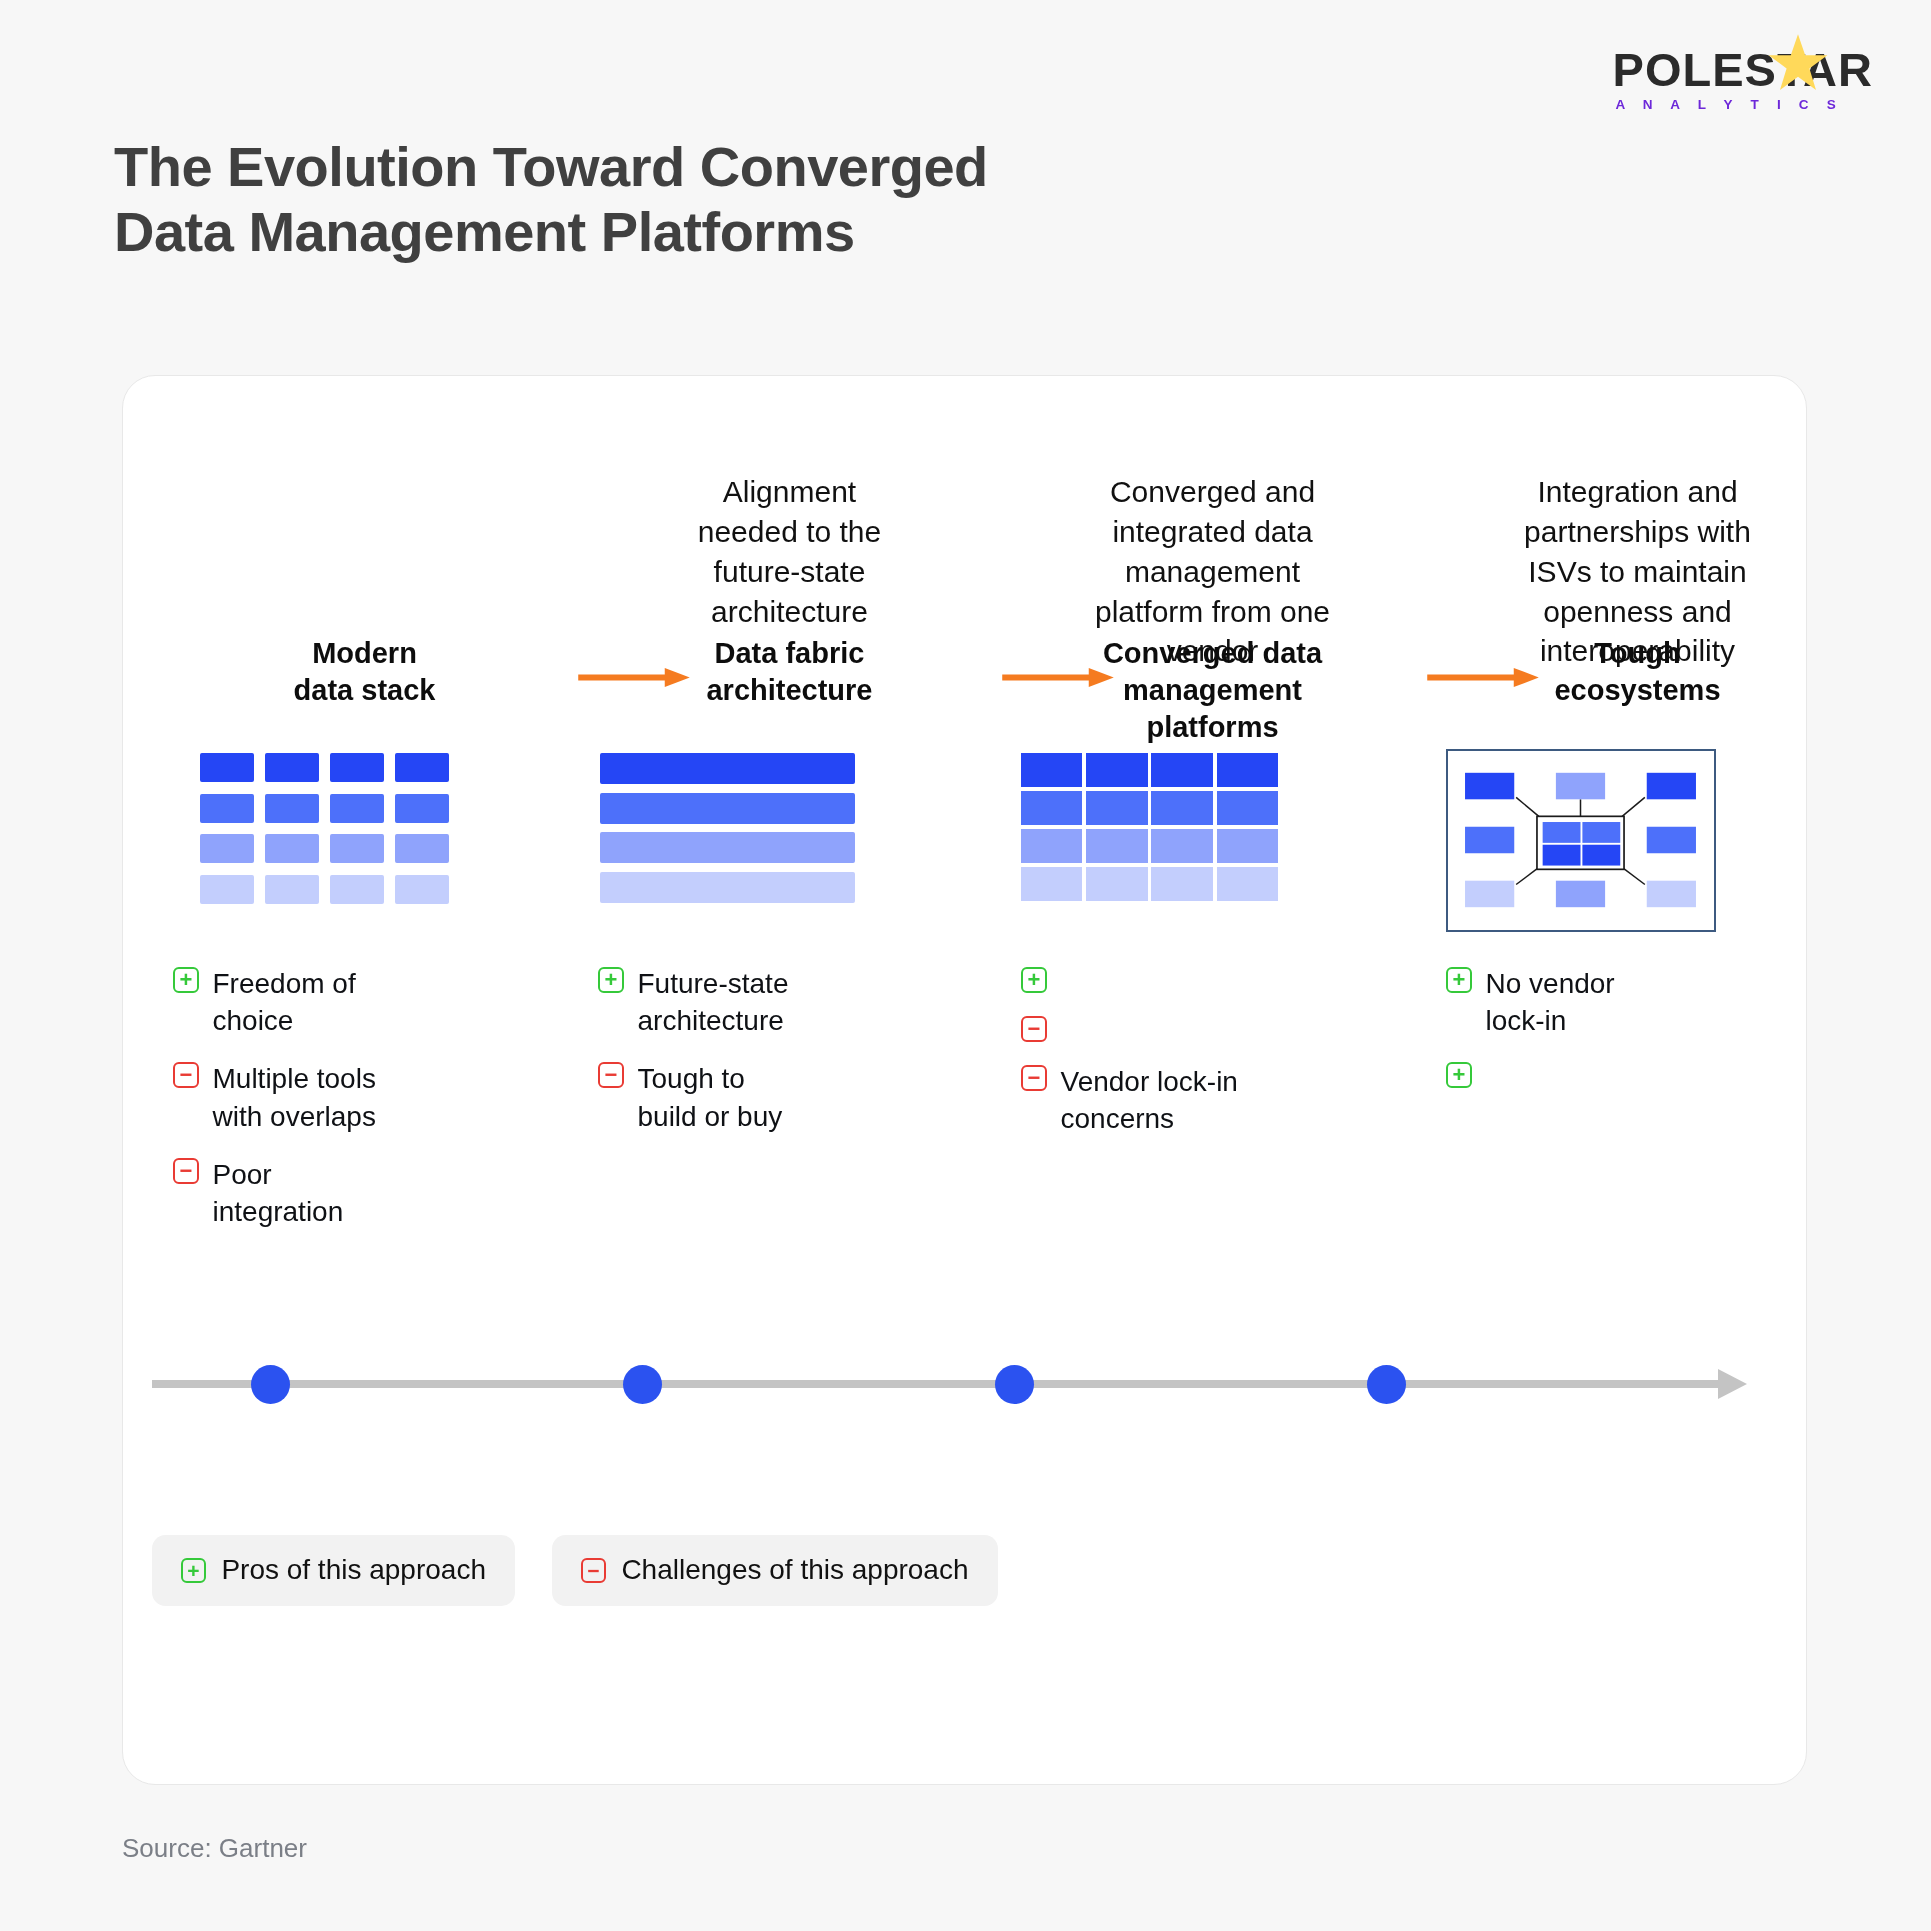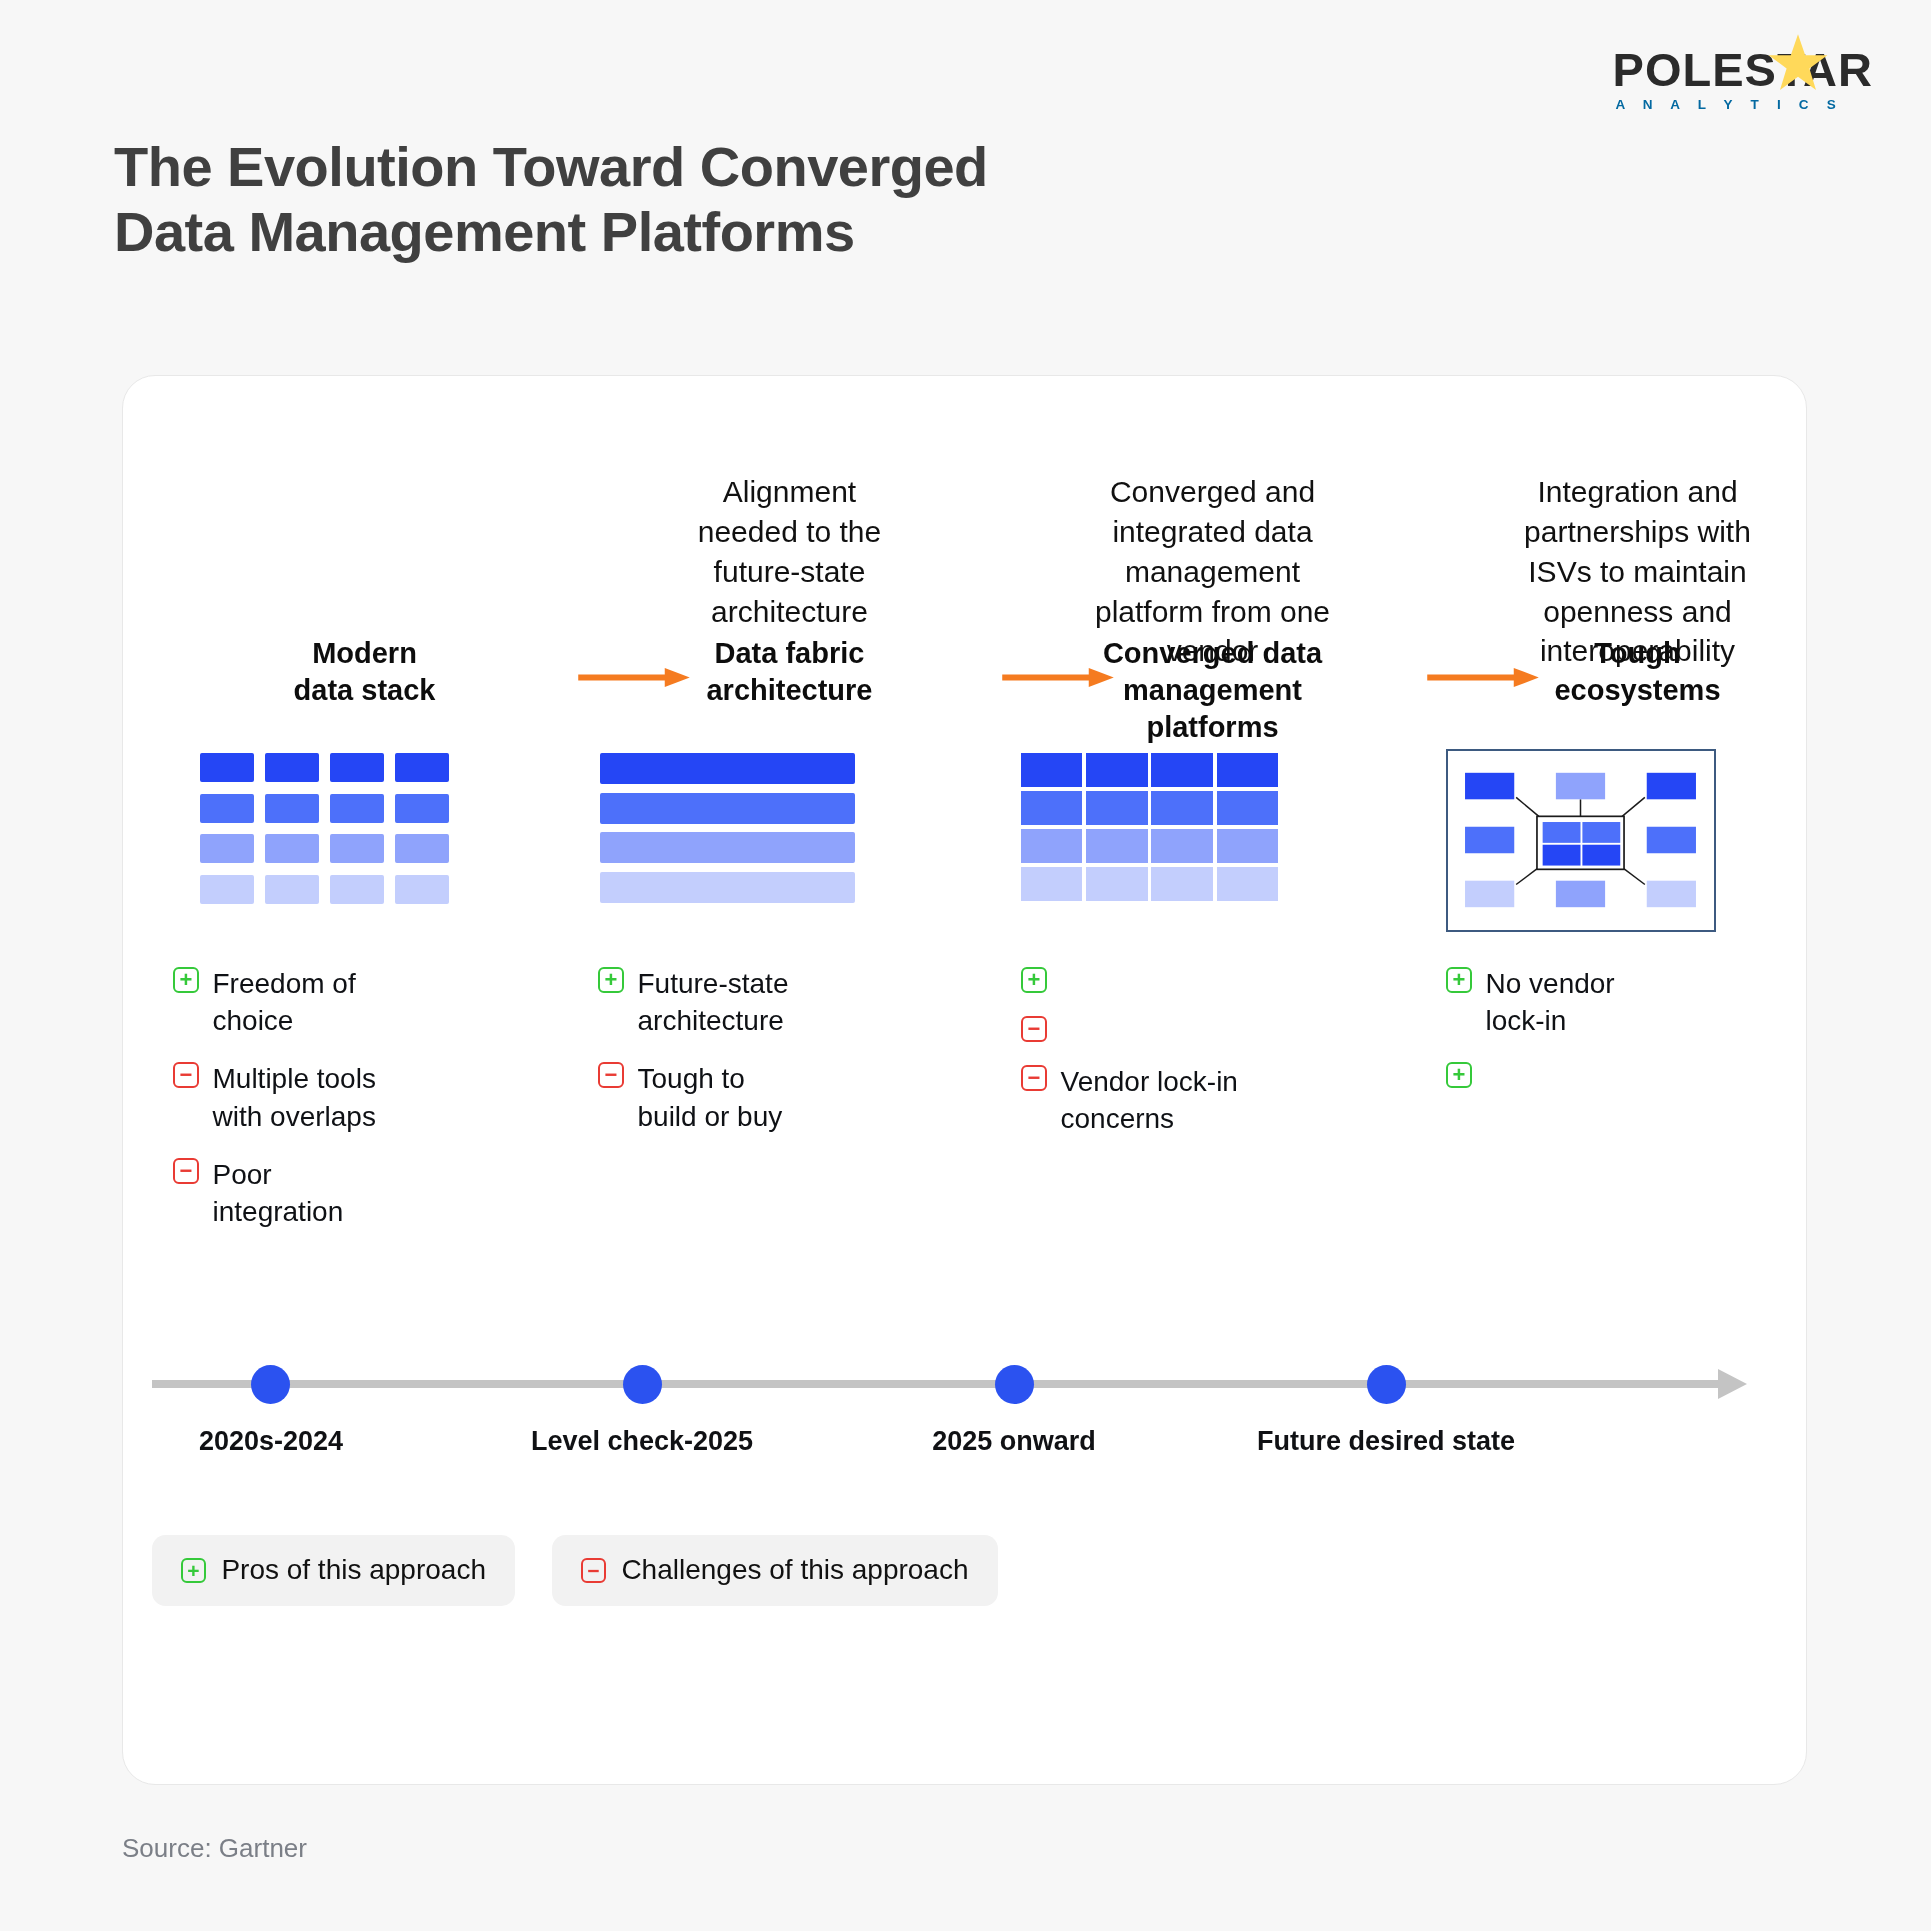--- a/index.html
+++ b/index.html
@@ -13,21 +13,21 @@
   .page{position:relative;width:1931px;height:1931px;}
 
   
   .logo{position:absolute;right:58px;top:46px;text-align:right;}
   .logo-word{position:relative;display:inline-block;}
   .logo-main{
     font-size:47px;font-weight:700;letter-spacing:1px;color:#2b2b2b;
     line-height:1;font-stretch:condensed;
   }
   .logo-sub{
-    font-size:13.5px;letter-spacing:7.2px;color:#0369a1;font-weight:600;
+    font-size:13.5px;letter-spacing:7.2px;color:#6d28d9;font-weight:600;
     margin-top:3.9px;text-align:left;padding-left:2.9px;
   }
   .logo-star{
     position:absolute;right:45px;top:-13.5px;width:60px;height:60px;
   }
 
   
   .title{
     position:absolute;left:114px;top:135px;
     font-size:56px;line-height:1.16;font-weight:700;letter-spacing:-0.5px;
@@ -346,26 +346,20 @@
     </div>
 
     <div class="timeline">
       <div class="tl-line"></div>
       <div class="tl-head"></div>
       <div class="tl-dot" style="left:99px"></div>
       <div class="tl-dot" style="left:471px"></div>
       <div class="tl-dot" style="left:843px"></div>
       <div class="tl-dot" style="left:1215px"></div>
     </div>
-    <div class="tl-labels">
-      <div class="tl-label" style="left:148px">2020s-2024</div>
-      <div class="tl-label" style="left:519px">Level check-2025</div>
-      <div class="tl-label" style="left:891px">2025 onward</div>
-      <div class="tl-label" style="left:1263px">Future desired state</div>
-    </div>
 
     <div class="legend">
       <div class="pill">
         <span class="mark pro">+</span>
         <span class="pill-text">Pros of this approach</span>
       </div>
       <div class="pill">
         <span class="mark con">−</span>
         <span class="pill-text">Challenges of this approach</span>
       </div>

